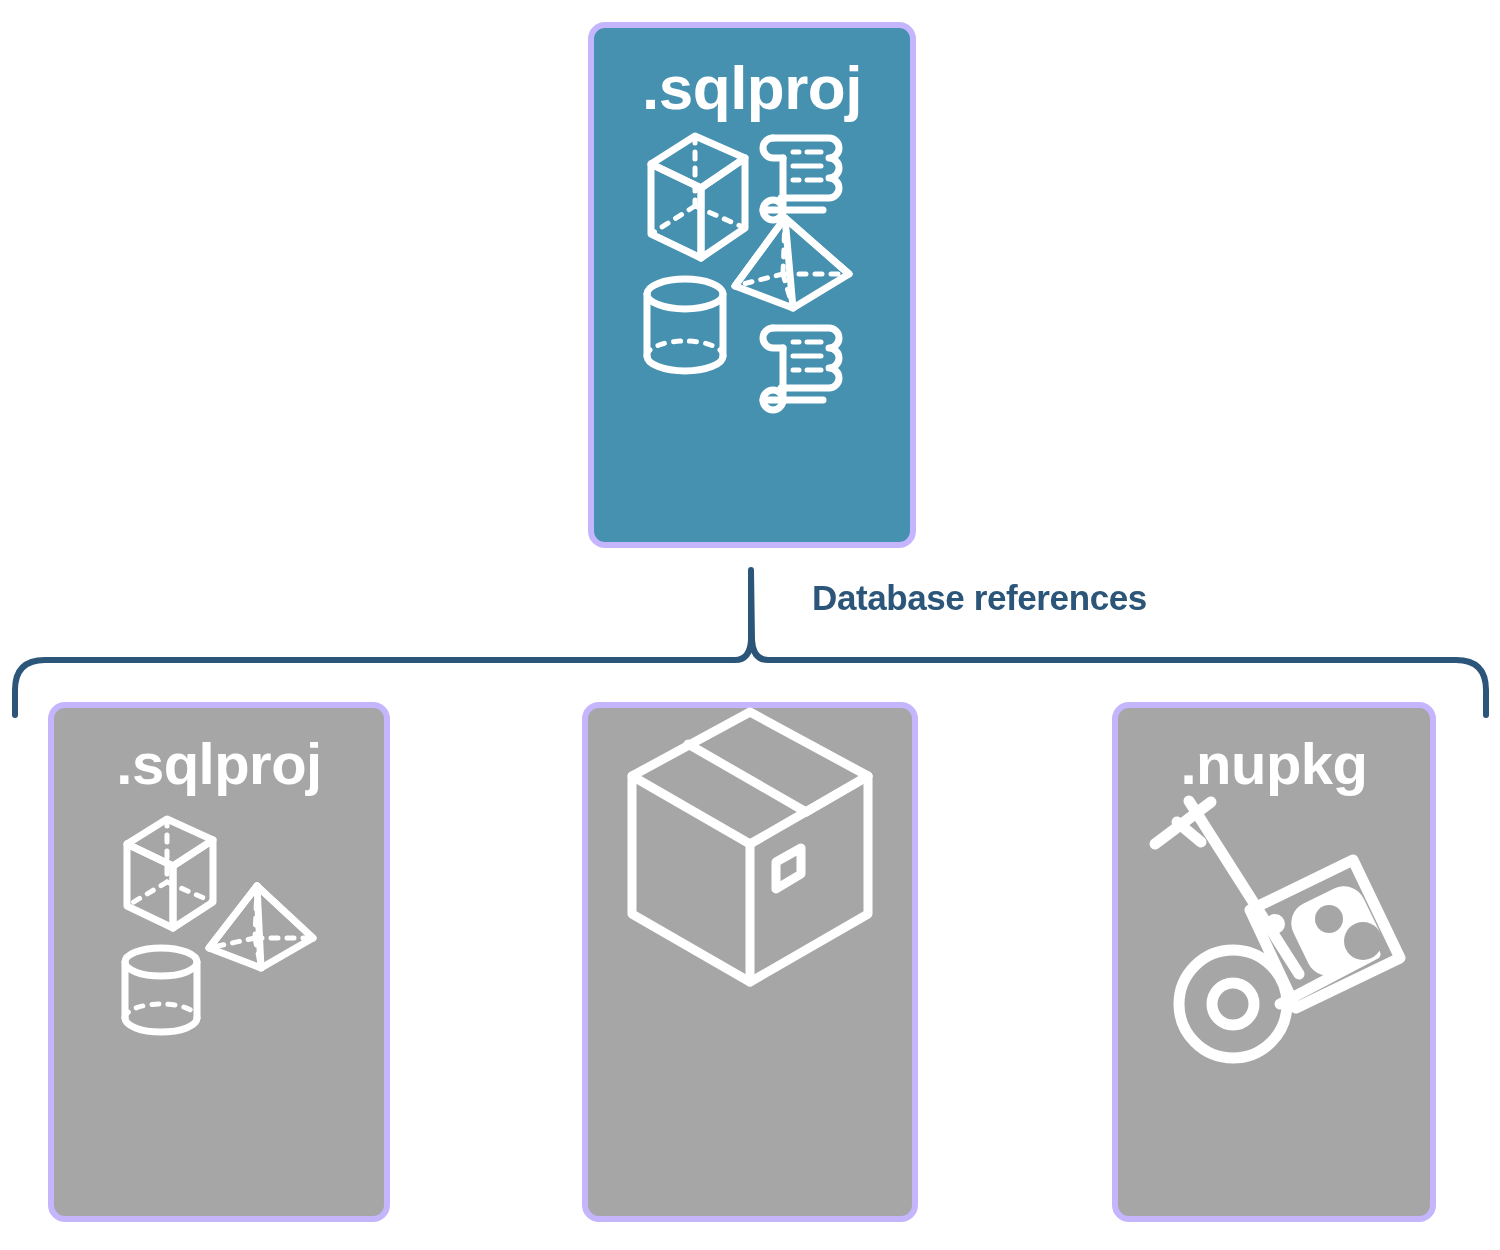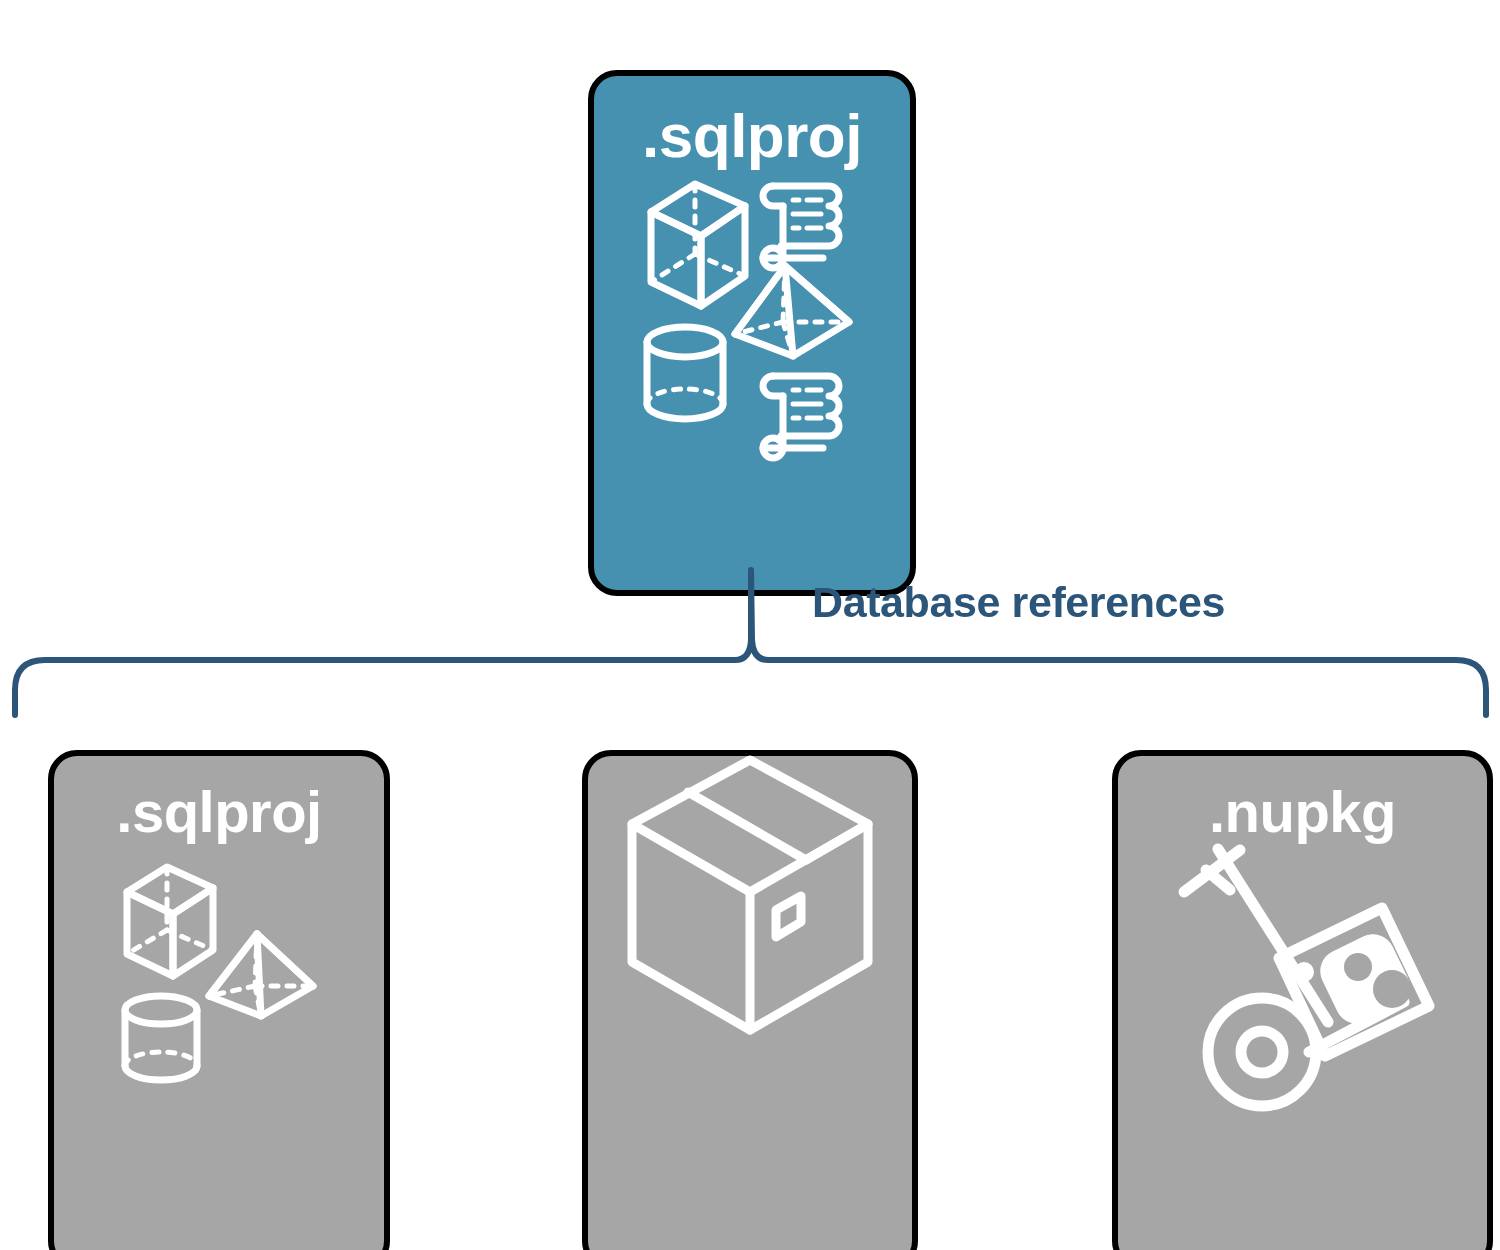--- a/index.html
+++ b/index.html
@@ -8,27 +8,26 @@
     background:#ffffff;
     font-family:"Liberation Sans", sans-serif;
     overflow:hidden;
     position:relative;
   }
   .stage{position:absolute;left:0;top:0;width:1500px;height:1250px;}
 
   
   .card{
     position:absolute;
-    border-radius:29px;
+    border-radius:17px;
     box-sizing:border-box;
-    border:6px solid #000000;
+    border:6px solid #c4b5fd;
     display:flex;
     flex-direction:column;
     align-items:center;
-    margin-top:48px;
   }
   .card.primary{background:#4690b0;}
   .card.secondary{background:#a6a6a6;}
 
   .card-title{
     margin-top:26px;
     font-size:62px;
     font-weight:700;
     color:#ffffff;
     letter-spacing:-0.5px;
@@ -44,30 +43,30 @@
     width:100%;
     display:flex;
     align-items:flex-start;
     justify-content:center;
   }
 
   
   #card-root{left:588px;top:22px;width:328px;height:526px;}
   #card-sqlproj{left:48px;top:702px;width:342px;height:520px;}
   #card-dacpac{left:582px;top:702px;width:336px;height:520px;}
-  #card-nupkg{left:1112px;top:702px;width:381px;height:520px;align-items:center;}
+  #card-nupkg{left:1112px;top:702px;width:324px;height:520px;align-items:center;}
 
   
   #connector{position:absolute;left:0;top:540px;width:1500px;height:190px;pointer-events:none;}
 
   
   #brace-label{
     position:absolute;
     left:812px;top:578px;
-    font-size:43px;
+    font-size:35px;
     font-weight:700;
     color:#2b5579;
     letter-spacing:-0.4px;
     white-space:nowrap;
     user-select:none;
   }
 
   svg{display:block;overflow:visible;}
 </style>
 </head>

